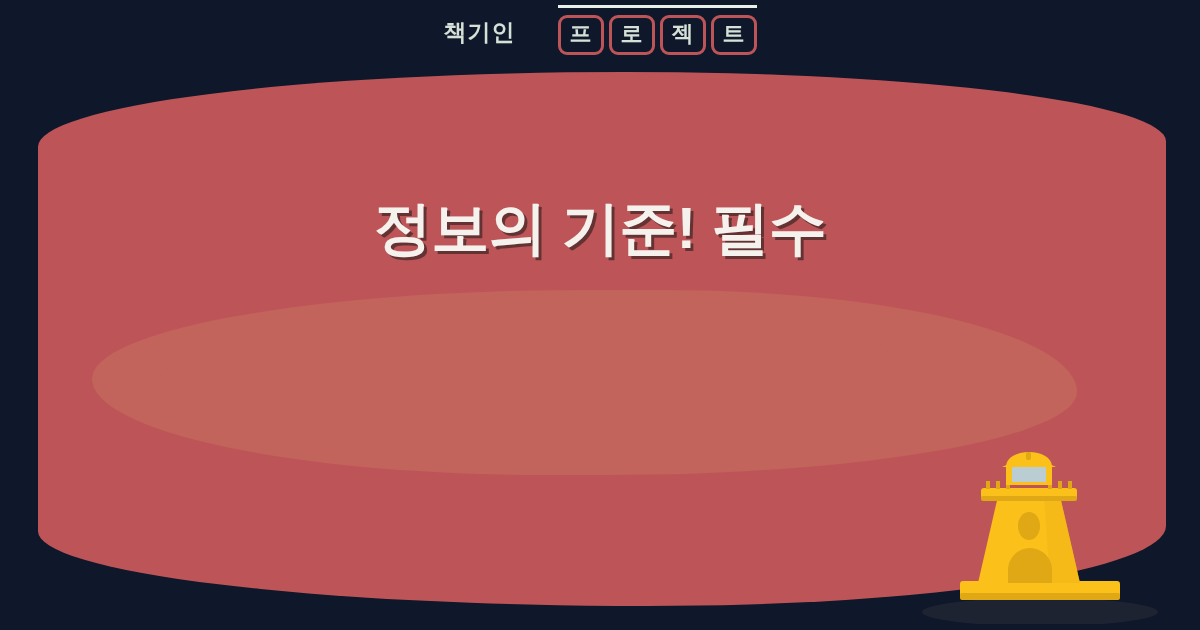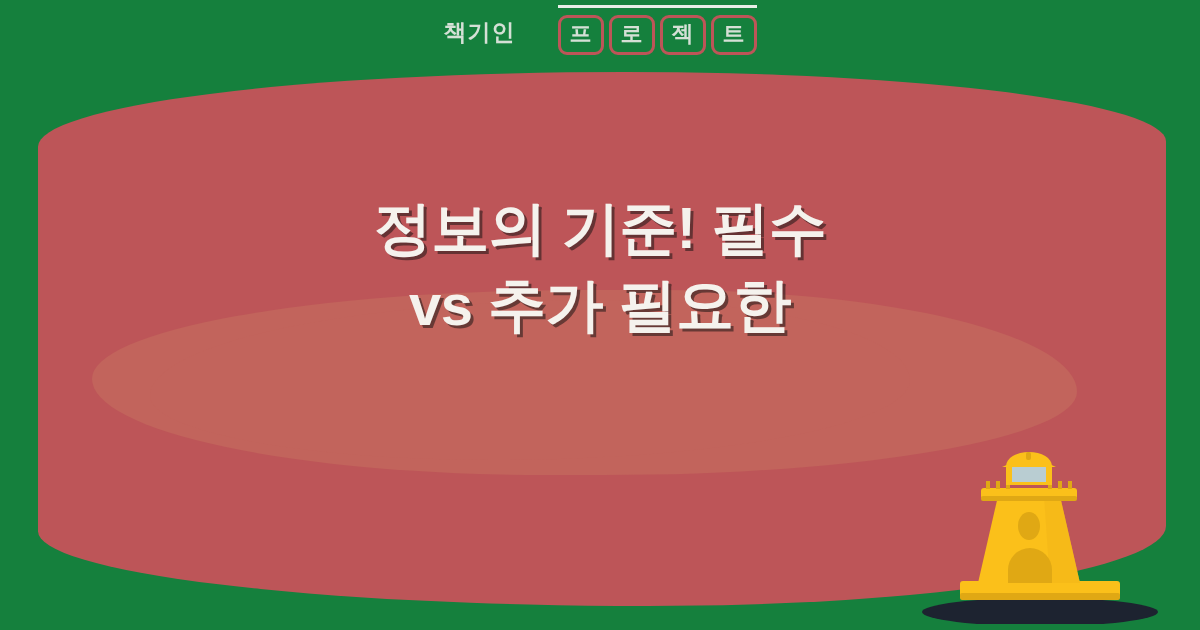--- a/index.html
+++ b/index.html
@@ -15,21 +15,21 @@
     font-family: "Liberation Sans", "DejaVu Sans", sans-serif;
     background: #5a8c6e;
     position: relative;
   }
 
   
   #canvas {
     position: relative;
     width: 1200px;
     height: 630px;
-    background: #15803d;
+    background: #0f172a;
     overflow: hidden;
   }
 
   
   .header {
     position: absolute;
     top: 0;
     left: 0;
     width: 1200px;
     height: 66px;
@@ -161,21 +161,20 @@
       <span class="boxed-char">트</span>
     </div>
   </div>
 
   <div class="blob"></div>
   <div class="band"></div>
   <div class="band-2"></div>
 
   <div class="title-wrap">
     <div class="title-line">정보의 기준! 필수</div>
-    <div class="title-line">vs 추가 필요한</div>
   </div>
 
   <div class="lighthouse">
     <svg viewBox="0 0 260 172" xmlns="http://www.w3.org/2000/svg">
 
       <ellipse cx="122" cy="160" rx="118" ry="14" fill="#1d2330"></ellipse>
 
       <rect x="42" y="129" width="160" height="18" rx="3" fill="#fbc01a"></rect>
       <rect x="42" y="141" width="160" height="7" rx="2" fill="#e0a814"></rect>
 

